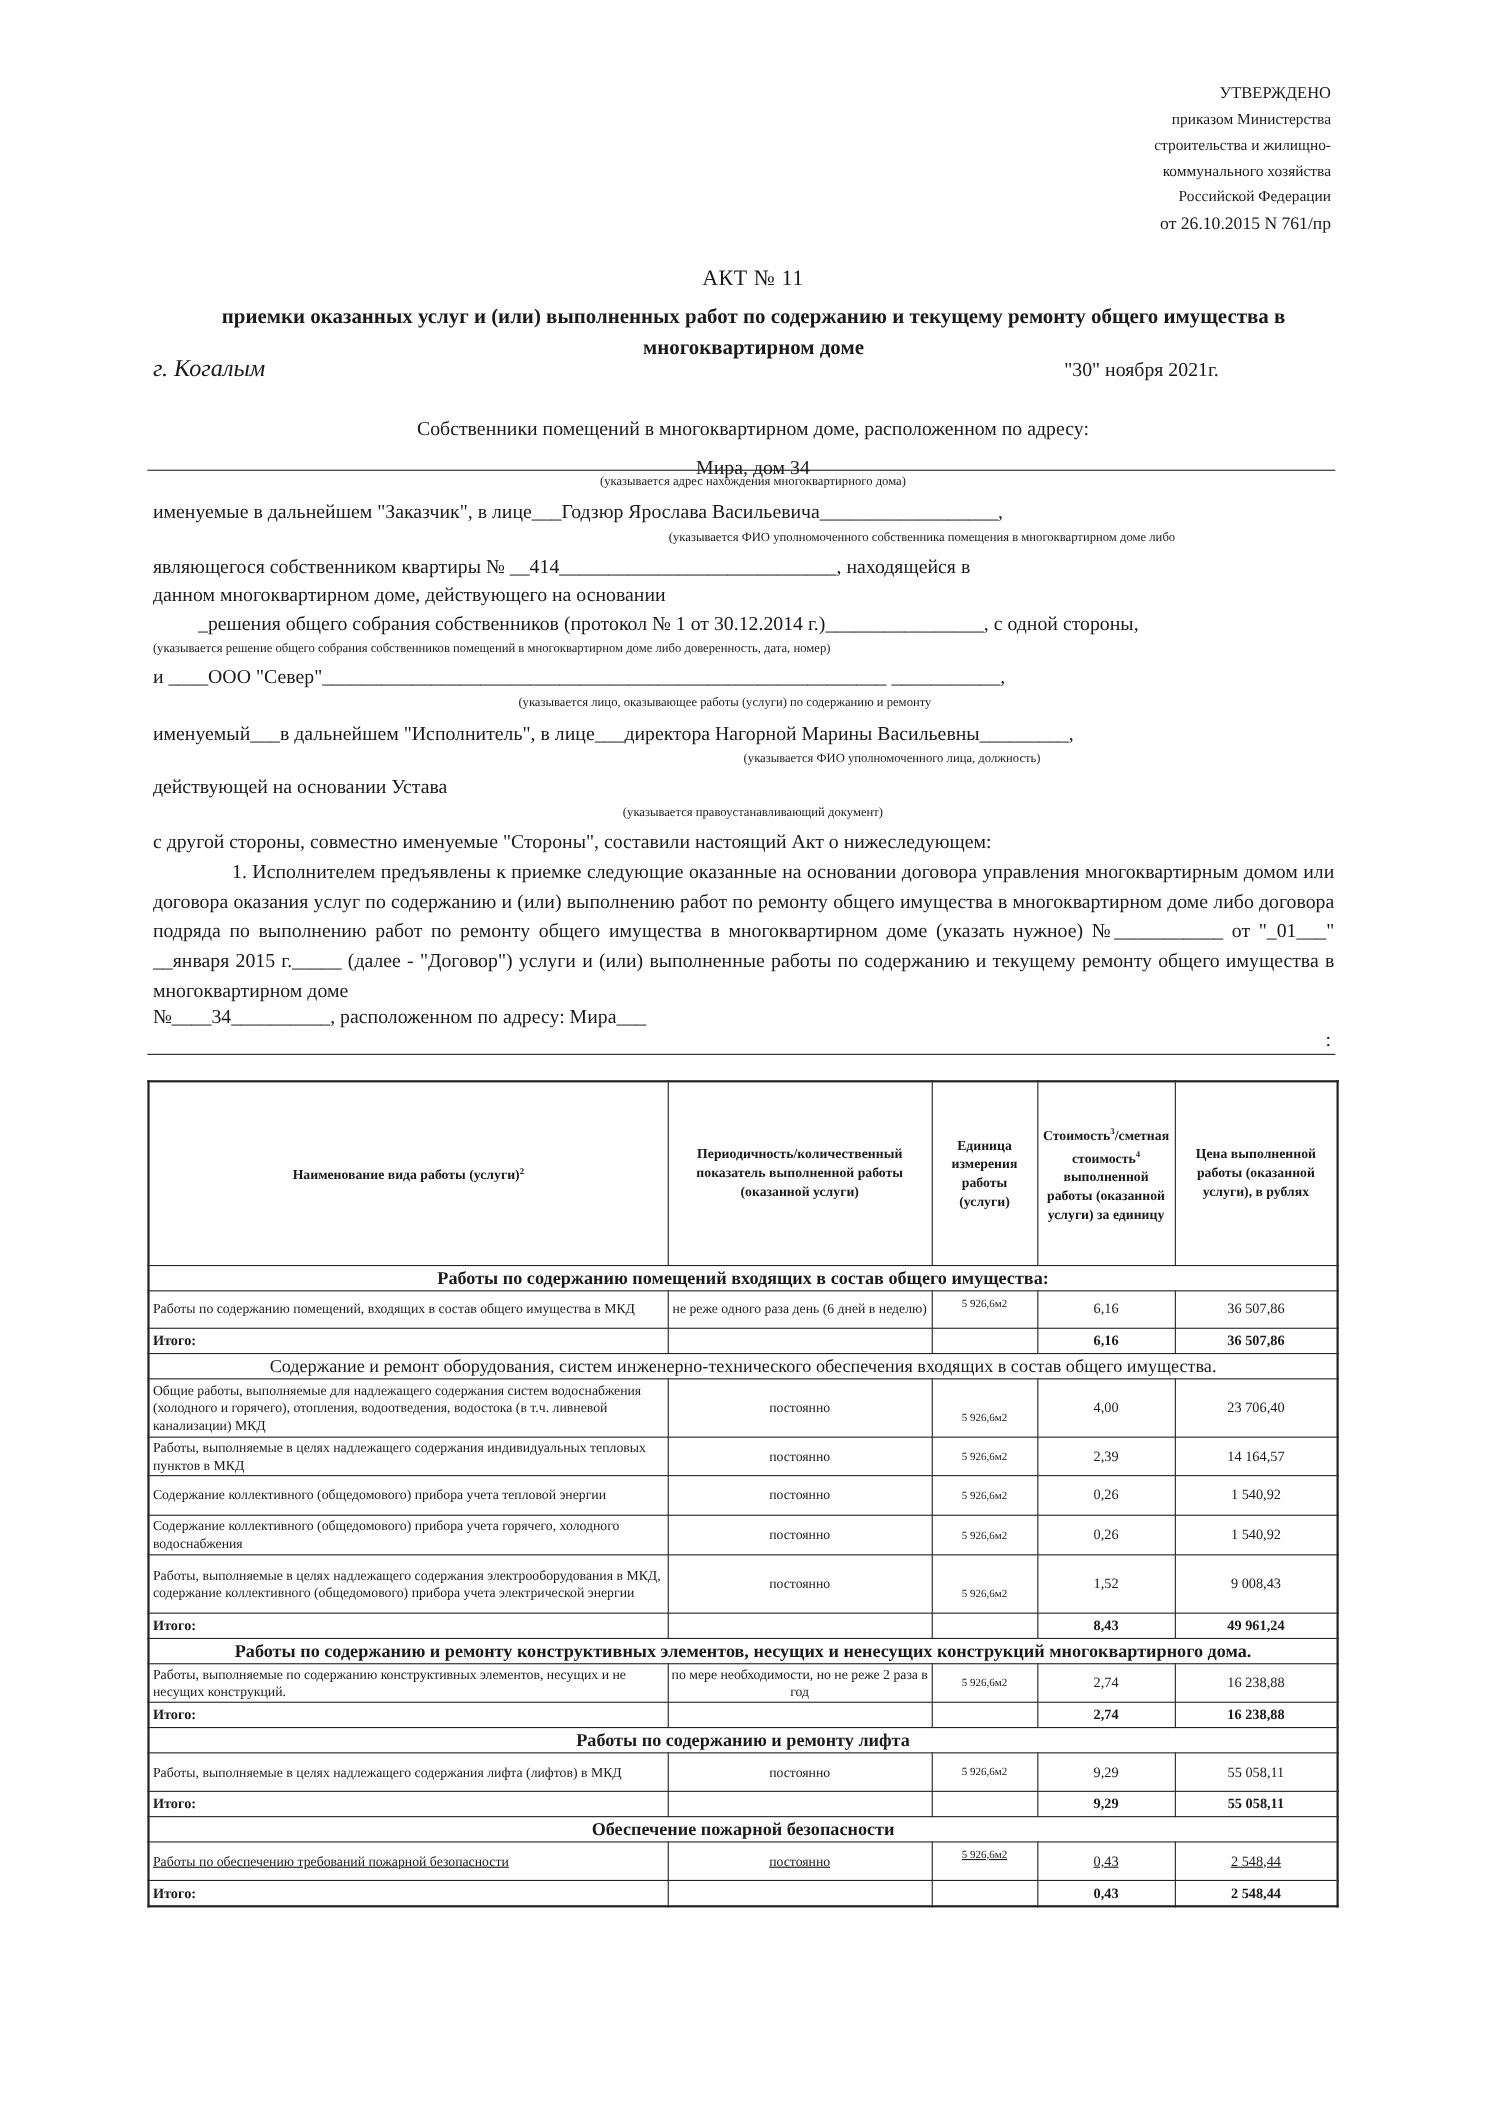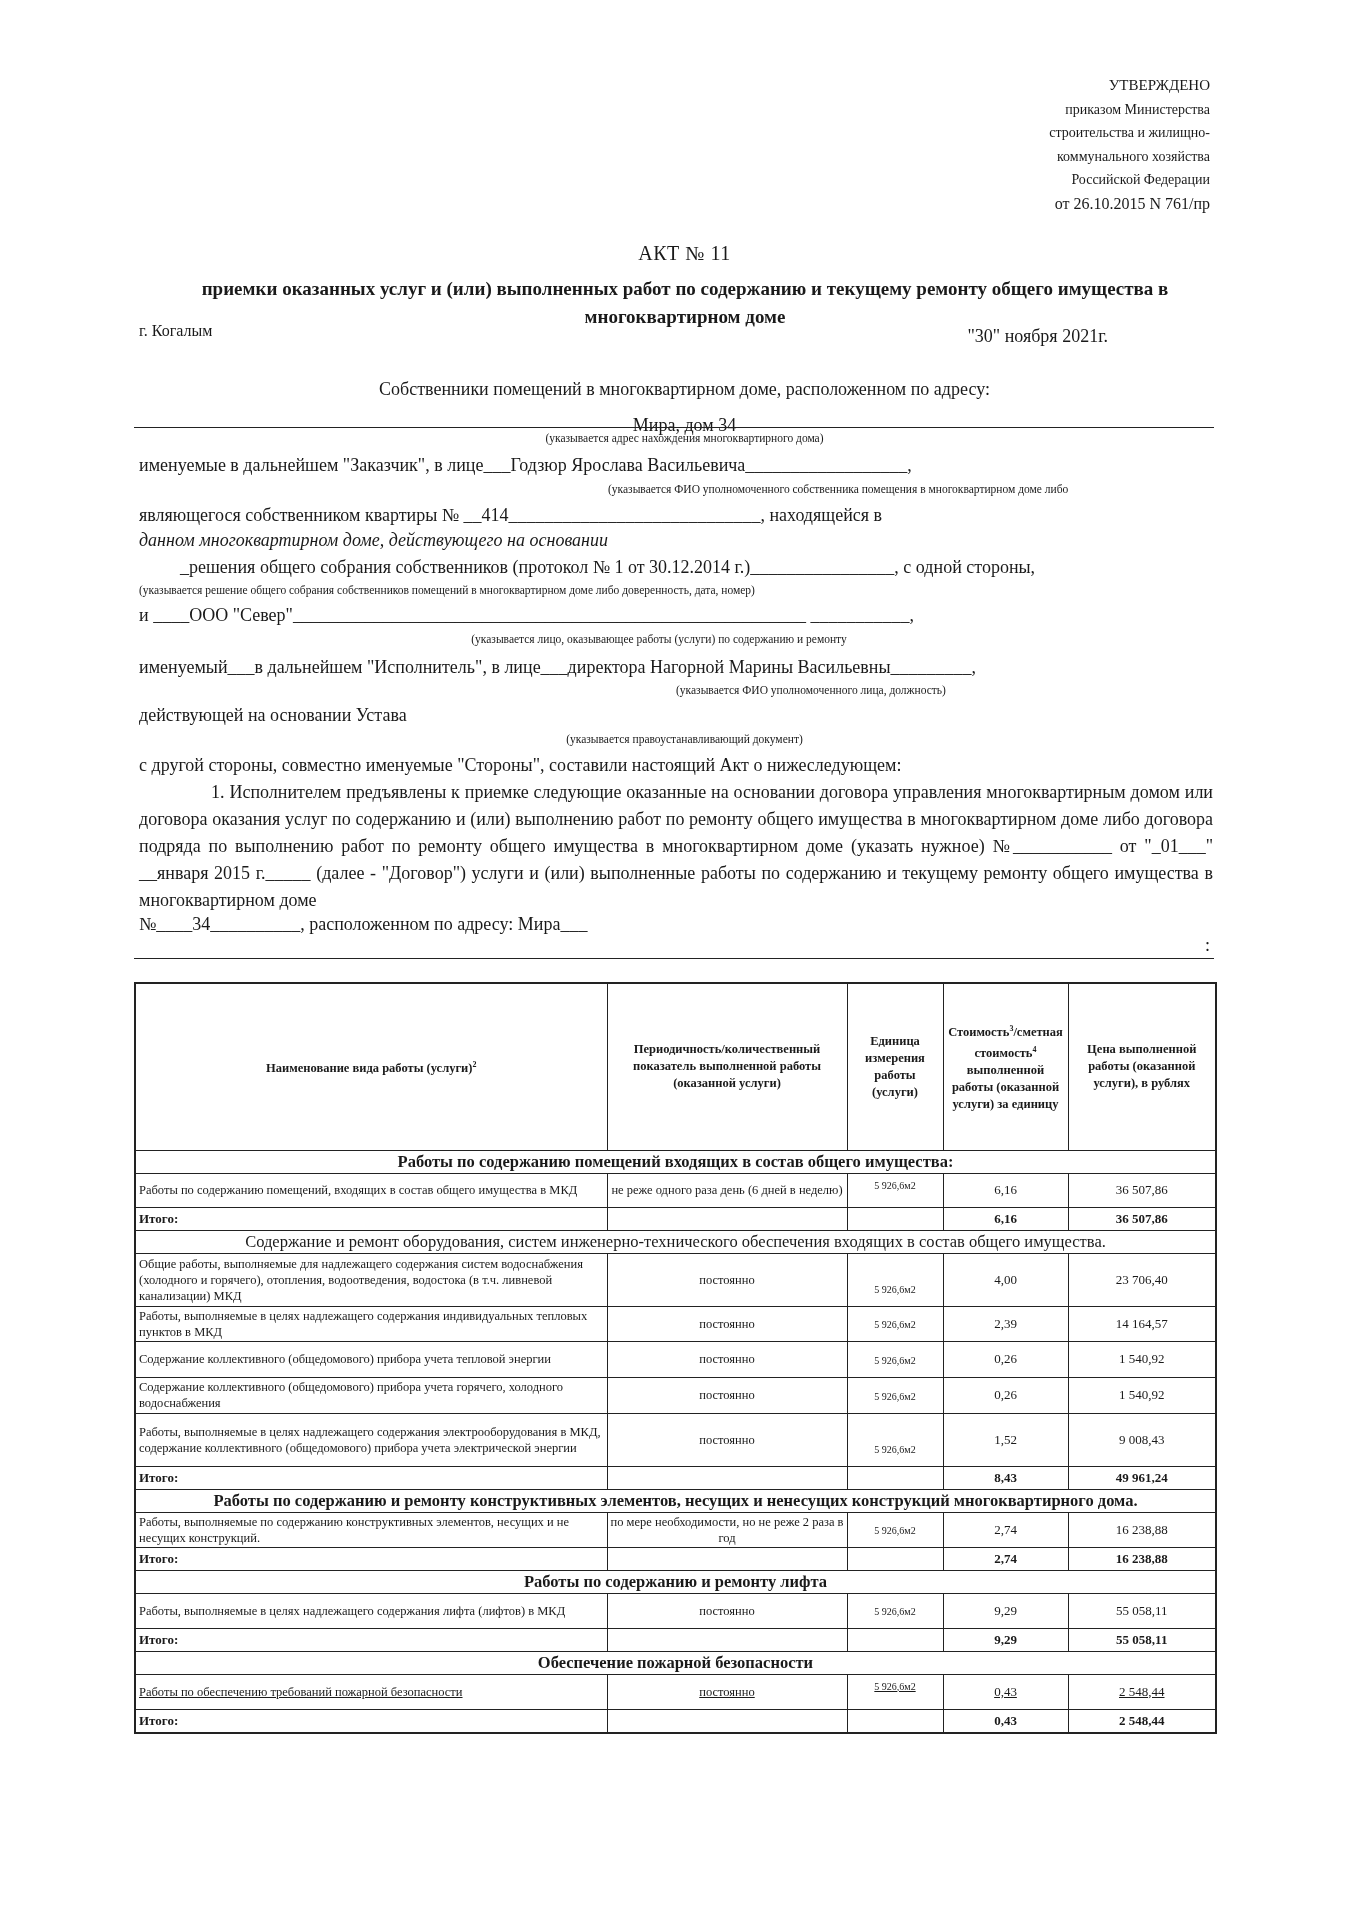--- a/index.html
+++ b/index.html
@@ -7,21 +7,21 @@
          font-family: "Liberation Serif", "DejaVu Serif", serif; color: #1a1a1a; }
   .page { position: absolute; left: 0; top: 0; width: 1369px; height: 1920px; }
   .approved { position: absolute; right: 159px; top: 74px; text-align: right;
               font-size: 14px; line-height: 23.5px; }
   .approved .l1 { font-size: 15px; }
   .approved .last { font-size: 16px; }
   .act-title { position: absolute; left: 0; width: 1369px; top: 242px; text-align: center;
                font-size: 20px; letter-spacing: 0.5px; }
   .act-sub { position: absolute; left: 160px; width: 1050px; top: 275px; text-align: center;
              font-size: 19px; font-weight: bold; line-height: 28px; }
-  .city { position: absolute; left: 139px; top: 322px; font-size: 16px; }
+  .city { position: absolute; left: 139px; top: 322px; font-size: 22px; font-style: italic; }
   .date { position: absolute; right: 261px; top: 326px; font-size: 18px; }
   .abs { position: absolute; white-space: nowrap; }
   .f17 { font-size: 18px; }
   .hint { font-size: 11.5px; }
   .hline { position: absolute; height: 0; border-top: 1.6px solid #222; }
   .para { position: absolute; left: 139px; width: 1074px; font-size: 18px; line-height: 27px;
           text-align: justify; }
 
   table.works { position: absolute; left: 134px; top: 982px; width: 1081px;
                 border-collapse: collapse; table-layout: fixed; }
@@ -62,21 +62,21 @@
 
   <div class="abs f17" style="left:0;width:1369px;text-align:center;top:379px;">Собственники помещений в многоквартирном доме, расположенном по адресу:</div>
   <div class="abs f17" style="left:0;width:1369px;text-align:center;top:404px;margin-top:11px;">Мира, дом 34</div>
   <div class="hline" style="left:134px;width:1080px;top:427px;"></div>
   <div class="abs hint" style="left:0;width:1369px;text-align:center;top:432px;">(указывается адрес нахождения многоквартирного дома)</div>
 
   <div class="abs f17" style="left:139px;top:455px;">именуемые в дальнейшем "Заказчик", в лице___Годзюр Ярослава Васильевича__________________,</div>
   <div class="abs hint" style="left:608px;top:483px;">(указывается ФИО уполномоченного собственника помещения в многоквартирном доме либо</div>
 
   <div class="abs f17" style="left:139px;top:505px;">являющегося собственником квартиры № __414____________________________, находящейся в</div>
-  <div class="abs f17" style="left:139px;top:530px;font-style:italic;">данном многоквартирном доме, действующего на основании</div>
+  <div class="abs f17" style="left:139px;top:530px;">данном многоквартирном доме, действующего на основании</div>
   <div class="abs f17" style="left:180px;top:557px;">_решения общего собрания собственников (протокол № 1 от 30.12.2014 г.)________________, с одной стороны,</div>
   <div class="abs hint" style="left:139px;top:584px;">(указывается решение общего собрания собственников помещений в многоквартирном доме либо доверенность, дата, номер)</div>
 
   <div class="abs f17" style="left:139px;top:605px;">и ____ООО "Север"_________________________________________________________ ___________,</div>
   <div class="abs hint" style="left:0;width:1369px;text-align:center;top:633px;padding-right:51px;box-sizing:border-box;">(указывается лицо, оказывающее работы (услуги) по содержанию и ремонту</div>
 
   <div class="abs f17" style="left:139px;top:657px;">именуемый___в дальнейшем "Исполнитель", в лице___директора Нагорной Марины Васильевны_________,</div>
   <div class="abs hint" style="left:676px;top:684px;">(указывается ФИО уполномоченного лица, должность)</div>
 
   <div class="abs f17" style="left:139px;top:705px;">действующей  на основании Устава</div>

